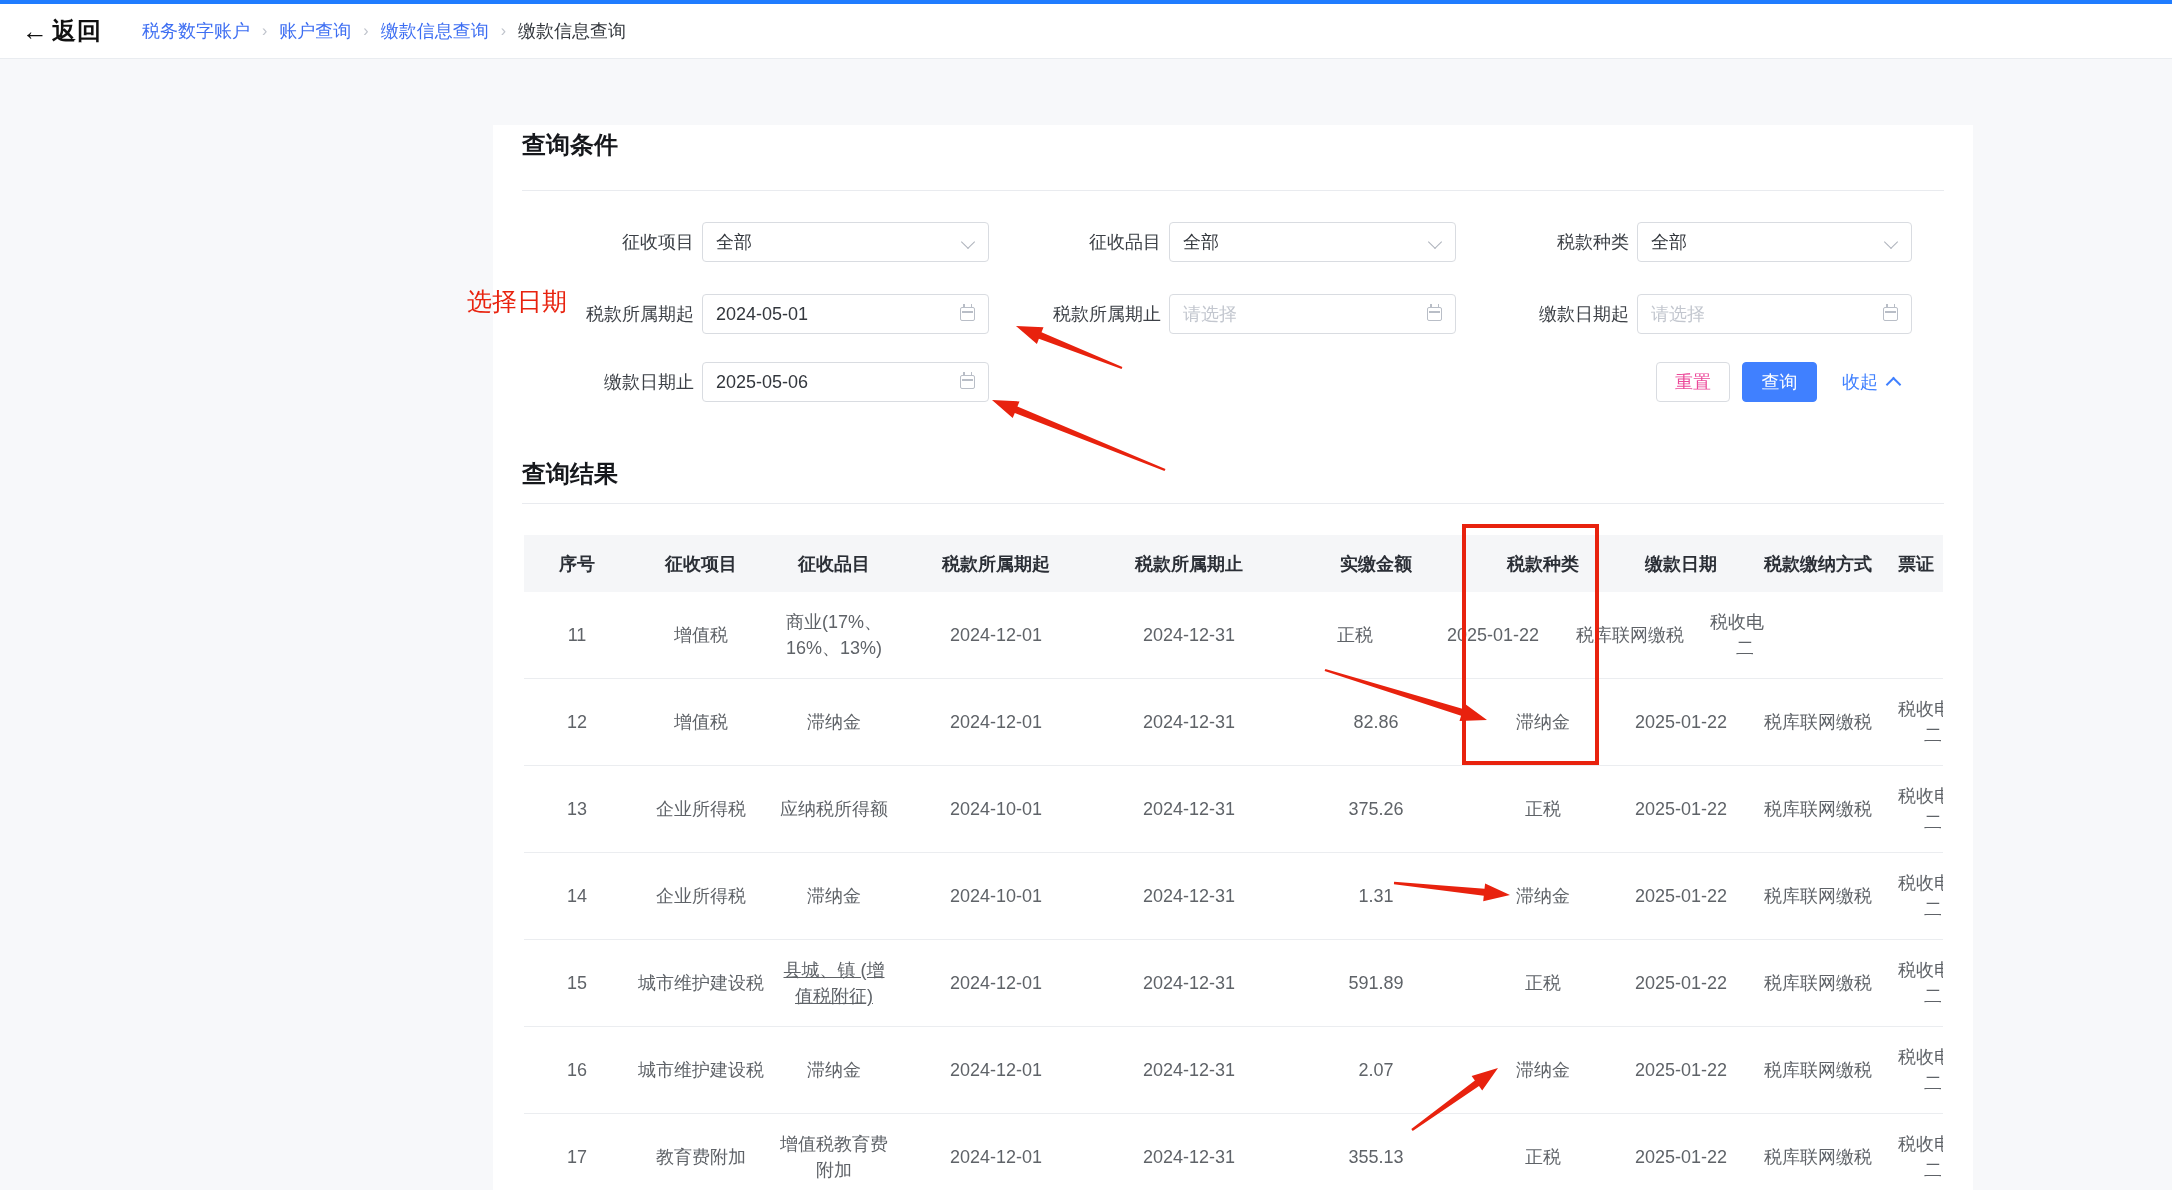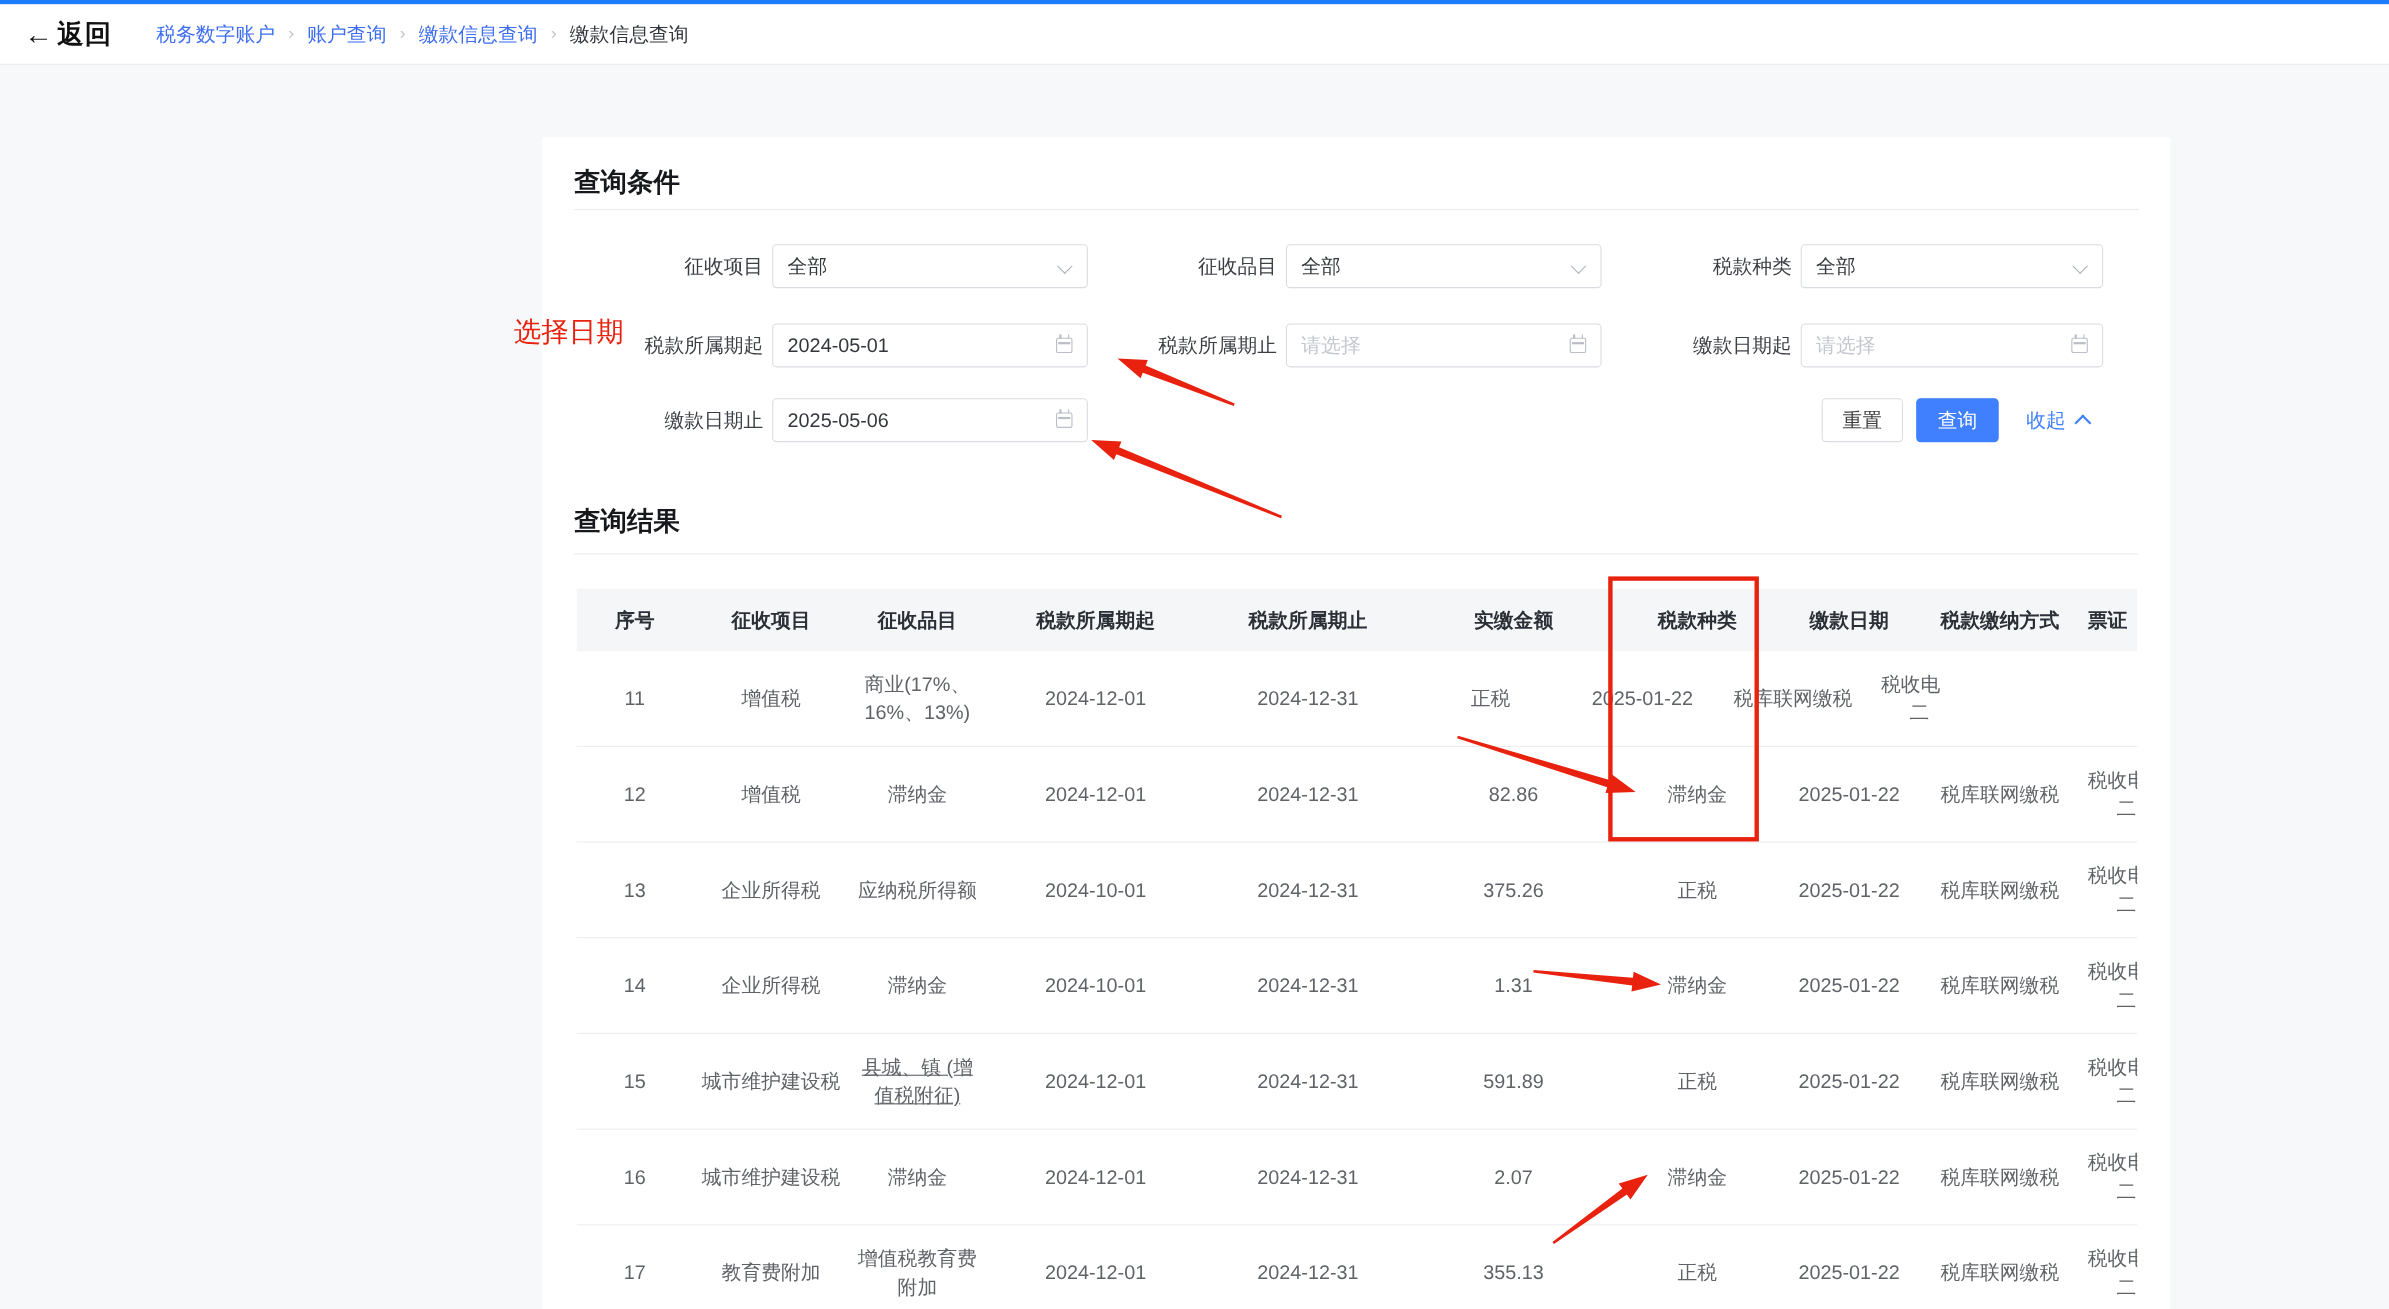--- a/index.html
+++ b/index.html
@@ -24,21 +24,21 @@
   .crumbs{display:flex;align-items:center;margin-left:40px;font-size:18px;}
   .crumb{color:#3d6ef2;cursor:pointer;}
   .crumb.current{color:#33373d;cursor:default;}
   .crumb-sep{color:#c0c4cc;margin:0 12px;font-size:16px;}
   
   .panel{
     position:absolute;left:493px;top:125px;width:1480px;height:1065px;
     background:#fff;
   }
   .section-title{position:absolute;left:29px;font-size:24px;font-weight:700;color:#16181c;}
-  .t1{top:25px;text-align:right;}
+  .t1{top:4px;text-align:right;}
   .t2{top:333px;}
   .divider{position:absolute;left:29px;width:1422px;height:1px;background:#e9ebef;}
   .d1{top:65px;}
   .d2{top:378px;}
   
   .fgroup{position:absolute;display:flex;align-items:center;height:40px;}
   .frow1{top:97px;} .frow2{top:169px;} .frow3{top:237px;}
   .g1{left:0;} .g2{left:467px;} .g3{left:935px;}
   .flabel{width:201px;text-align:right;font-size:18px;color:#3c4046;margin-right:8px;white-space:nowrap;}
   .control{
@@ -55,21 +55,21 @@
     transform:rotate(45deg);
   }
   .cal-icon{position:absolute;right:13px;top:12px;width:15px;height:14px;
     border:1.5px solid #b9bec7;border-radius:2px;box-sizing:border-box;}
   .cal-icon:before{content:"";position:absolute;left:2px;top:-4px;width:1.5px;height:4px;background:#b9bec7;}
   .cal-icon:after{content:"";position:absolute;right:2px;top:-4px;width:1.5px;height:4px;background:#b9bec7;}
   .cal-line{position:absolute;left:1px;right:1px;top:3px;height:1.5px;background:#b9bec7;}
   
   .btn{position:absolute;height:40px;box-sizing:border-box;border-radius:4px;
     display:flex;align-items:center;justify-content:center;font-size:18px;cursor:pointer;}
-  .btn-reset{left:1163px;top:237px;width:74px;background:#fff;border:1px solid #d9dce1;color:#404040;}
+  .btn-reset{left:1163px;top:237px;width:74px;background:#fff;border:1px solid #d9dce1;color:#ec4899;}
   .btn-search{left:1249px;top:237px;width:75px;background:#4080ff;border:1px solid #4080ff;color:#fff;}
   .collapse{position:absolute;left:1349px;top:245px;display:flex;align-items:center;cursor:pointer;}
   .collapse .txt{font-size:18px;color:#4080ff;}
   .chev-up{width:9px;height:9px;margin-left:10px;margin-top:4px;
     border-left:2px solid #4080ff;border-top:2px solid #4080ff;transform:rotate(45deg);}
   
   .table-clip{position:absolute;left:31px;top:410px;width:1419px;height:655px;overflow:hidden;}
   .trow{display:flex;align-items:stretch;}
   .thead{height:57px;background:#f5f6f8;}
   .tbody-row{height:87px;border-bottom:1px solid #ebedf0;box-sizing:border-box;}

